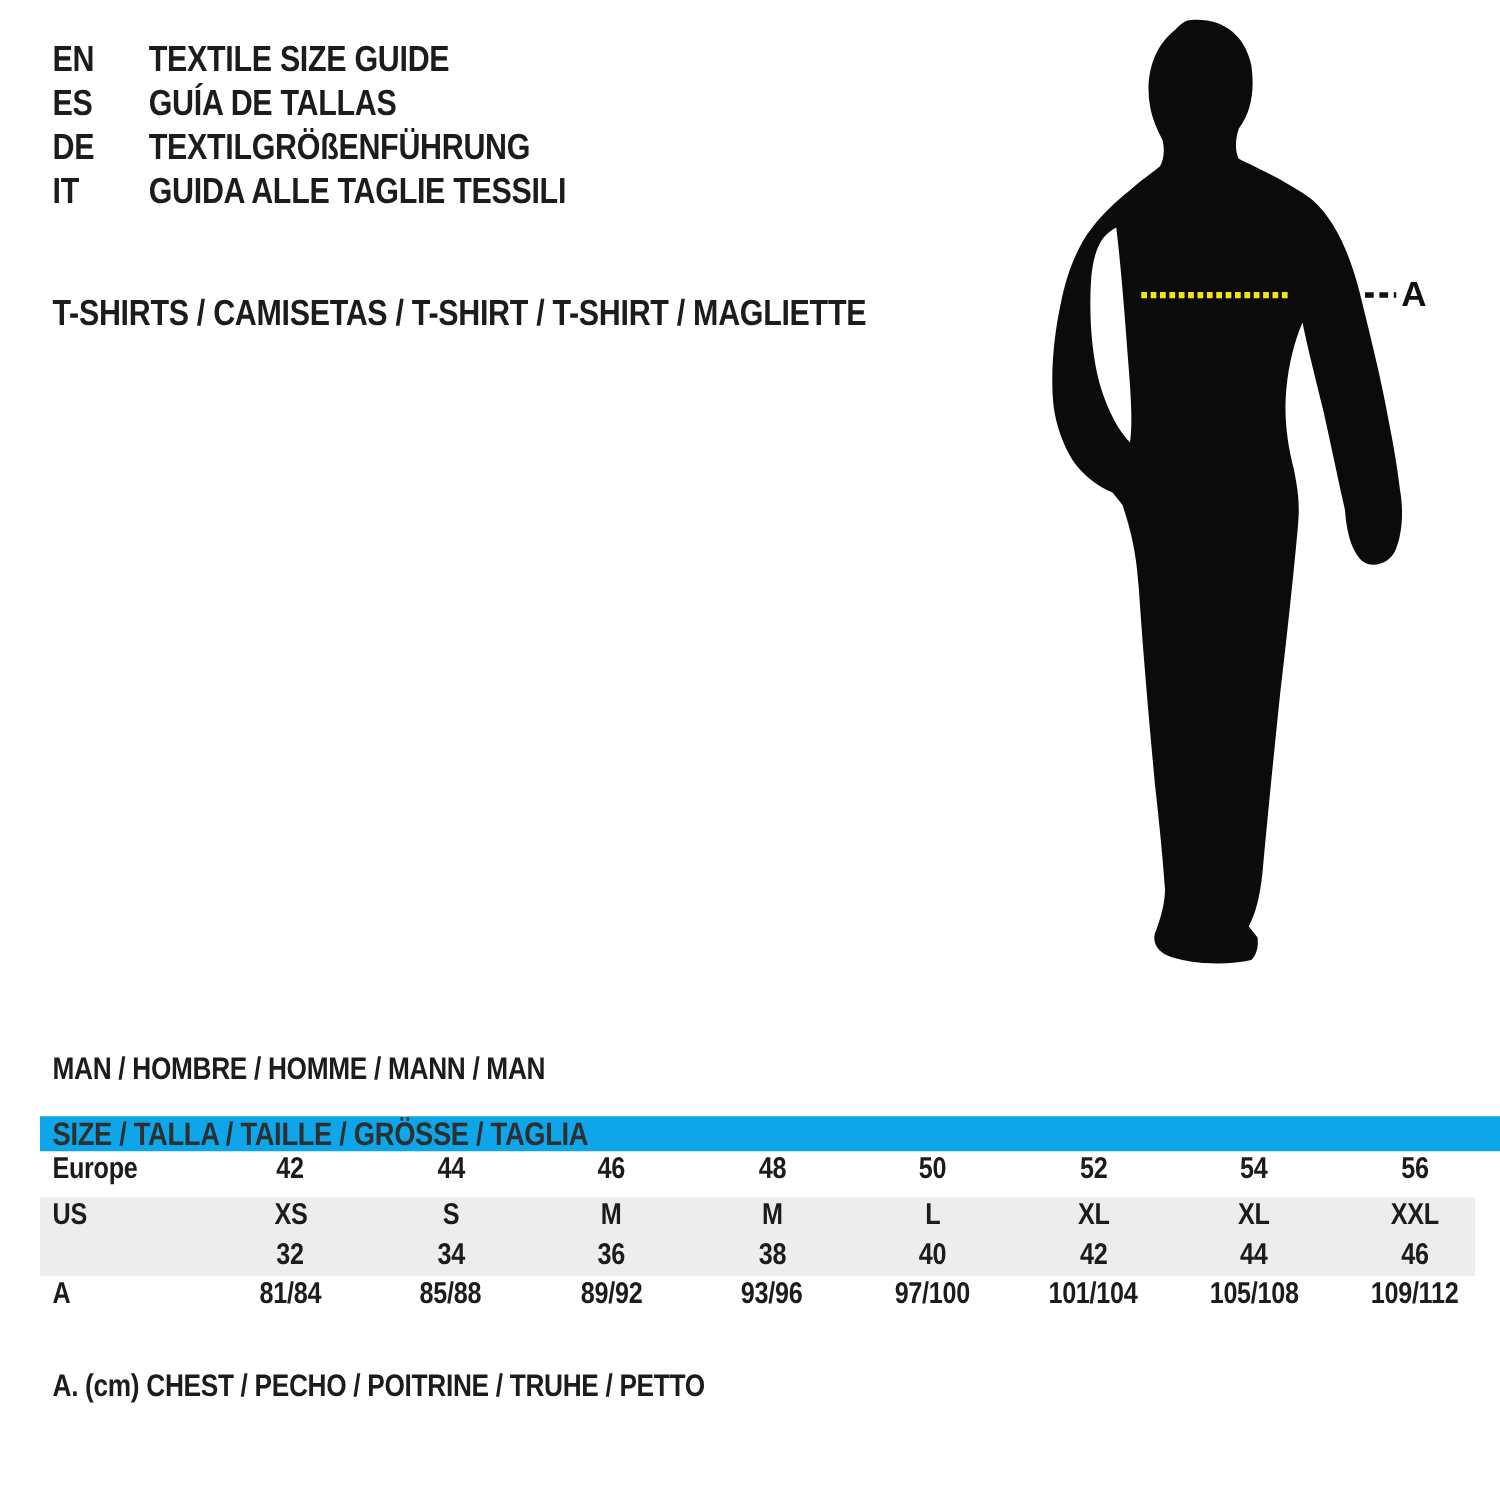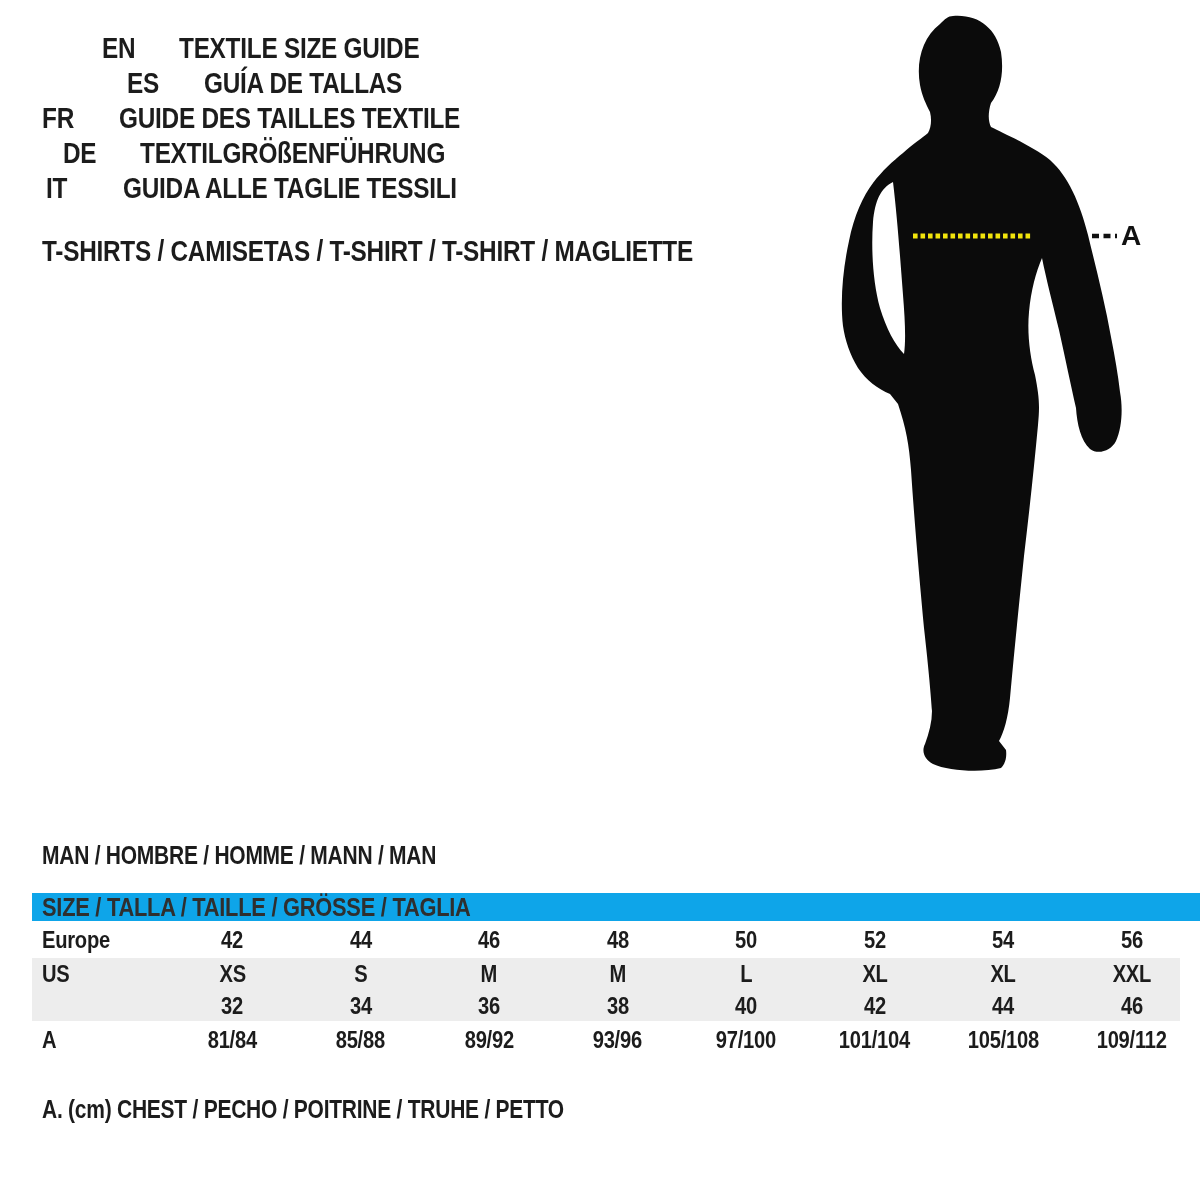--- a/index.html
+++ b/index.html
@@ -6,35 +6,35 @@
   body{
     width:1200px;height:1200px;background:#ffffff;position:relative;overflow:hidden;
     font-family:"Liberation Sans","DejaVu Sans",sans-serif;color:#1c1c1c;
   }
   .abs{position:absolute;}
   .cnd{display:inline-block;transform:scaleX(0.84);transform-origin:0 50%;white-space:nowrap;letter-spacing:-0.3px;}
   .cndc{display:inline-block;transform:scaleX(0.84);transform-origin:50% 50%;white-space:nowrap;letter-spacing:-0.3px;}
 
   
   .langs{left:42px;top:31px;}
-  .lang-row{display:flex;height:35px;align-items:center;font-weight:bold;font-size:29px;justify-content:center;}
+  .lang-row{display:flex;height:35px;align-items:center;font-weight:bold;font-size:29px;}
   .lang-code{width:77px;flex:none;}
 
   
   .cats{left:42px;top:235px;}
   .cat-line{height:32px;line-height:32px;font-weight:bold;font-size:29px;}
 
   
   .section-label{left:42px;top:841px;height:28px;line-height:28px;font-weight:bold;font-size:25px;text-align:right;}
 
   
   .tbl-header-bar{left:32px;top:893px;width:1192px;height:28px;background:#0ea5e9;
     line-height:28px;padding-left:10px;box-sizing:border-box;font-weight:bold;font-size:26px;color:#2f2f2f;}
   .tbl-shade{left:32px;top:958px;width:1148px;height:63px;background:#ededed;}
-  .trow{position:absolute;left:32px;width:1164px;display:flex;align-items:center;font-weight:bold;font-size:24px;}
+  .trow{position:absolute;left:32px;width:1164px;display:flex;align-items:flex-start;font-weight:bold;font-size:24px;}
   .trow .lbl{width:136px;flex:none;padding-left:10px;box-sizing:border-box;text-align:left;}
   .trow .cell{width:128.5px;flex:none;text-align:center;}
   .row-europe{top:921px;height:37px;}
   .row-us{top:958px;height:32px;}
   .row-num{top:990px;height:31px;}
   .row-a{top:1021px;height:38px;}
 
   
   .footnote{left:42px;top:1095px;height:28px;line-height:28px;font-weight:bold;font-size:25px;}
 
@@ -46,24 +46,20 @@
 <body>
 
 <div class="abs langs">
   <div class="lang-row">
     <span class="lang-code"><span class="cnd">EN</span></span>
     <span class="cnd">TEXTILE SIZE GUIDE</span>
   </div>
   <div class="lang-row">
     <span class="lang-code"><span class="cnd">ES</span></span>
     <span class="cnd">GUÍA DE TALLAS</span>
-  </div>
-  <div class="lang-row">
-    <span class="lang-code"><span class="cnd">FR</span></span>
-    <span class="cnd">GUIDE DES TAILLES TEXTILE</span>
   </div>
   <div class="lang-row">
     <span class="lang-code"><span class="cnd">DE</span></span>
     <span class="cnd">TEXTILGRÖßENFÜHRUNG</span>
   </div>
   <div class="lang-row">
     <span class="lang-code"><span class="cnd">IT</span></span>
     <span class="cnd">GUIDA ALLE TAGLIE TESSILI</span>
   </div>
 </div>

